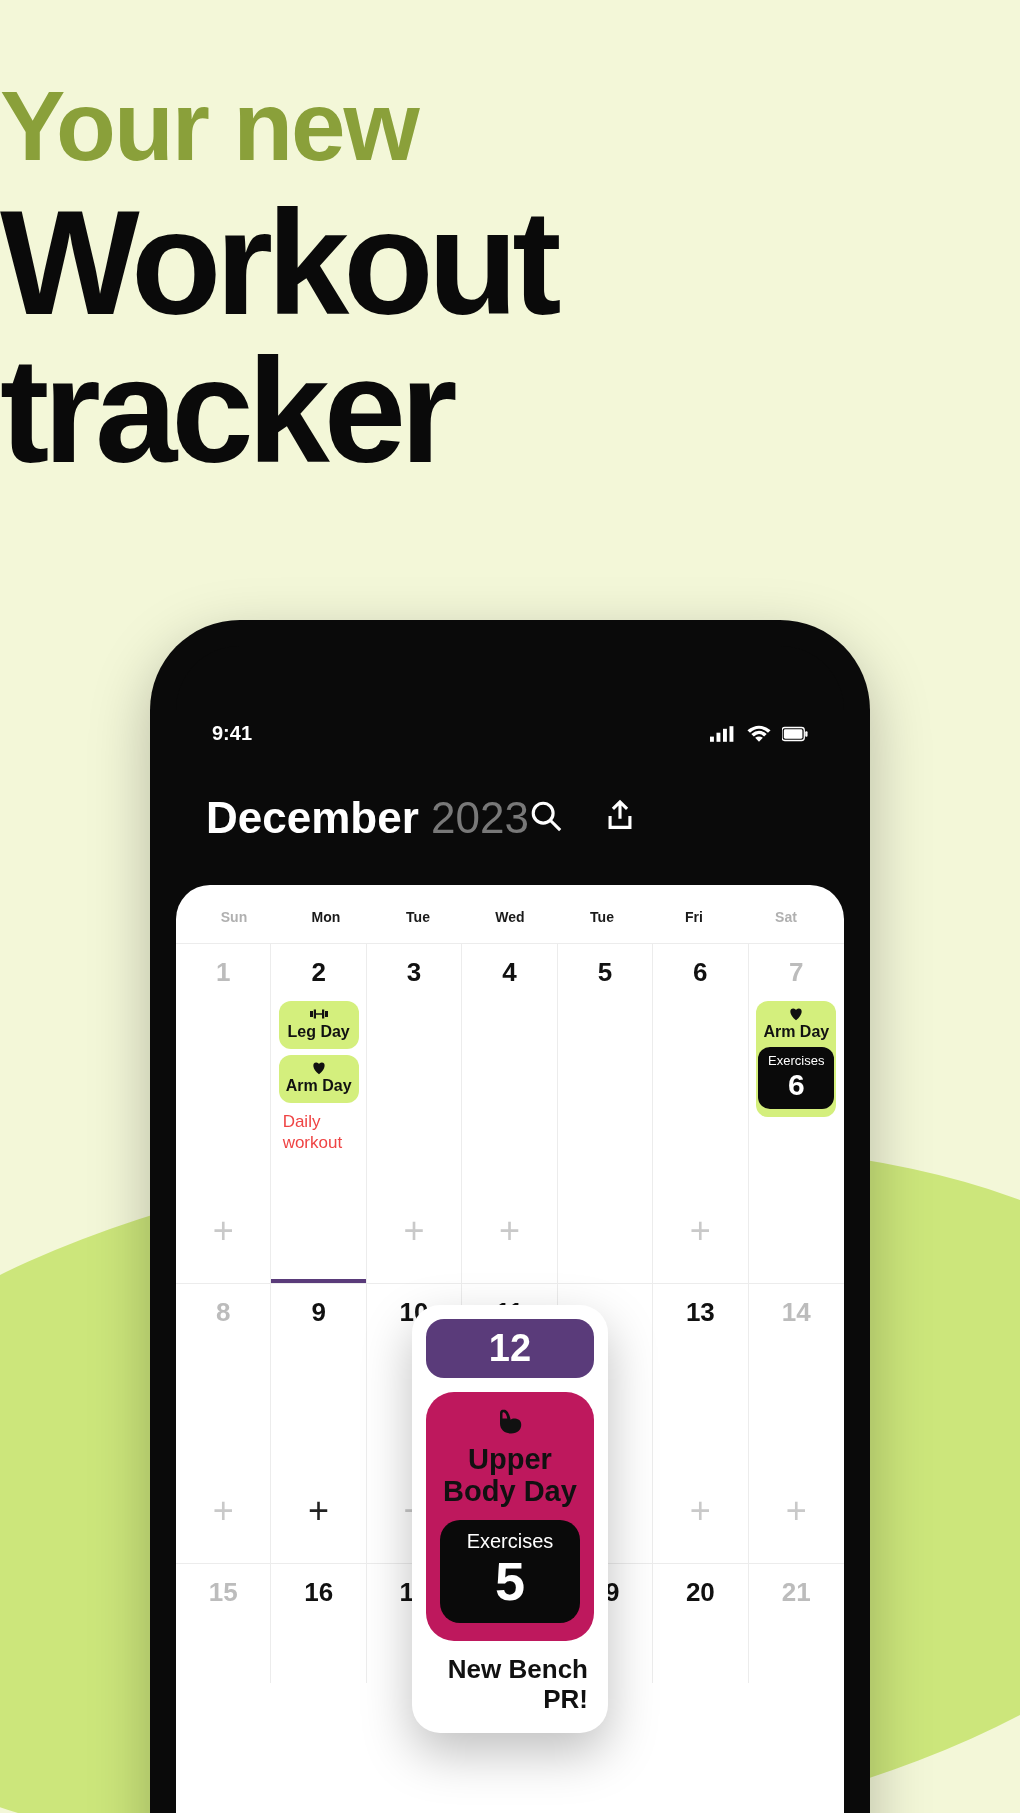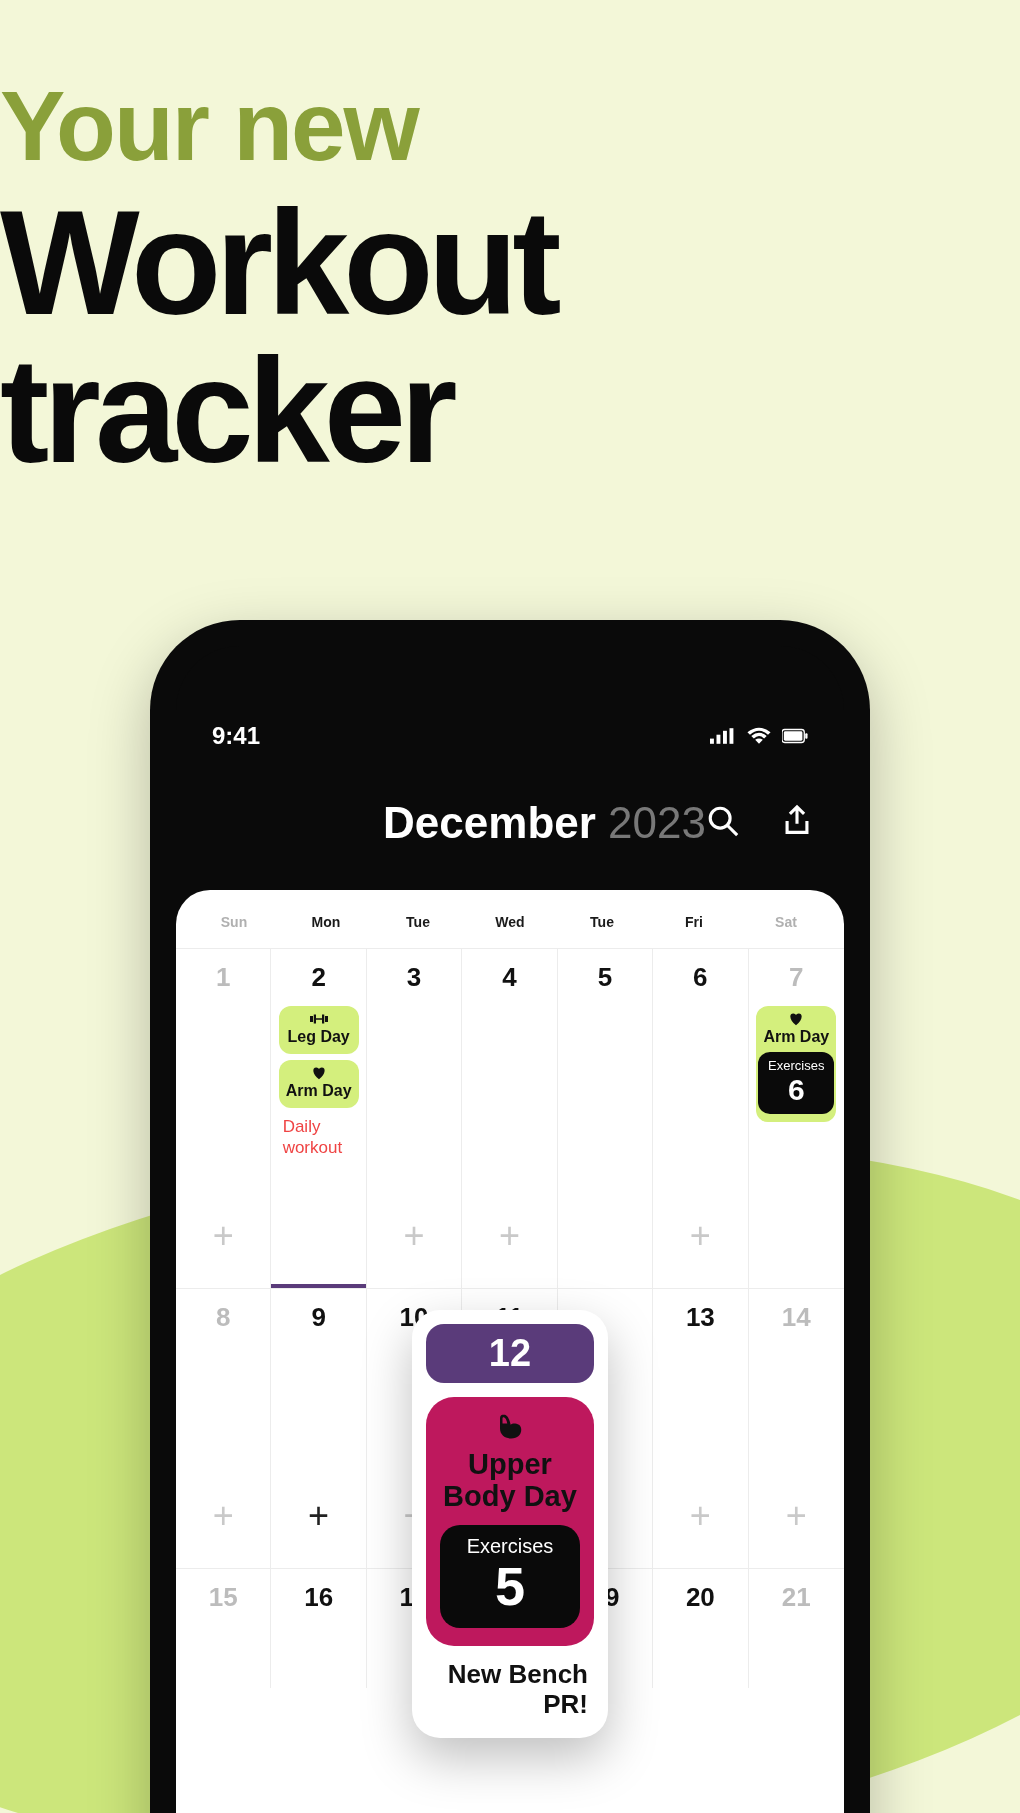--- a/index.html
+++ b/index.html
@@ -85,30 +85,30 @@
   border-radius: 50%;
 }
 
 
 .statusbar {
   display: flex;
   justify-content: space-between;
   align-items: center;
   padding: 76px 36px 0 36px;
   color: #fff;
-  font-size: 24px;
+  font-size: 20px;
   font-weight: 600;
 }
 .status-right { display: flex; gap: 10px; align-items: center; }
 .status-right svg { width: 26px; height: 18px; fill: #fff; }
 
 
 .app-header {
   display: flex;
-  justify-content: flex-end;
+  justify-content: flex-start;
   align-items: center;
   padding: 48px 30px 36px 30px;
   color: #fff;
 }
 .month-year { font-size: 44px; font-weight: 600; }
 .month-year .year { color: #787878; font-weight: 500; }
 .header-actions { display: flex; gap: 40px; align-items: center; }
 .header-actions svg { width: 34px; height: 34px; stroke: #fff; fill: none; stroke-width: 2.2; }
 
 

